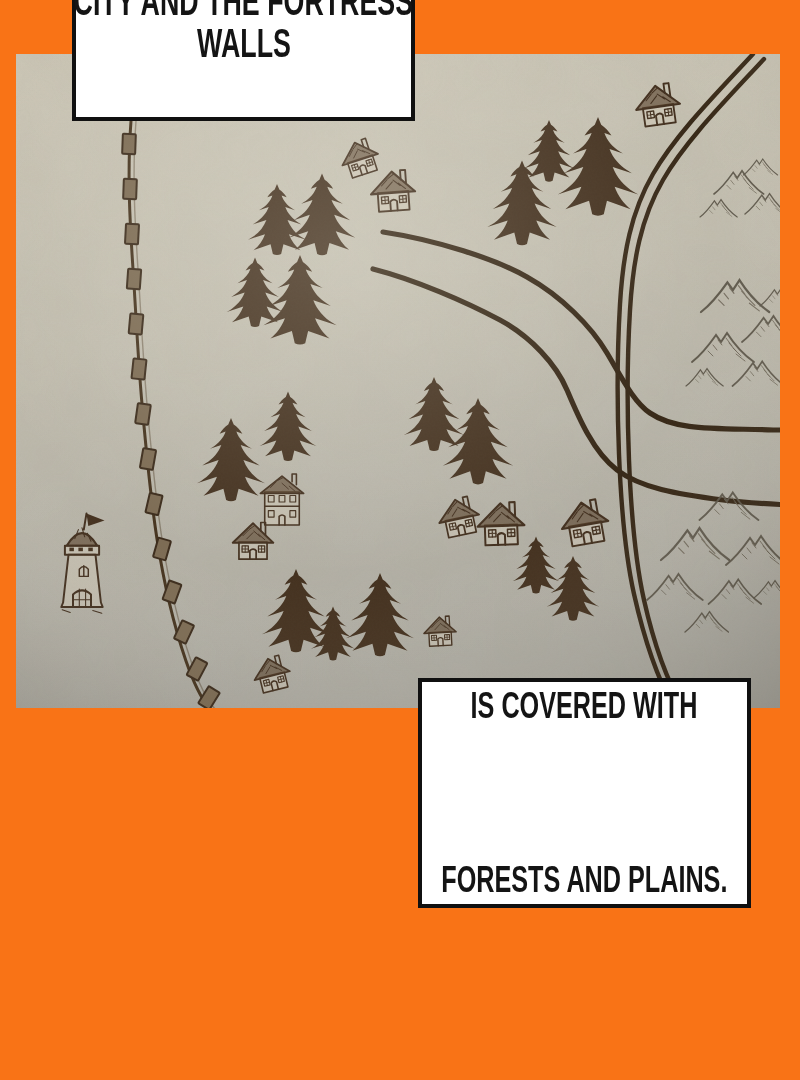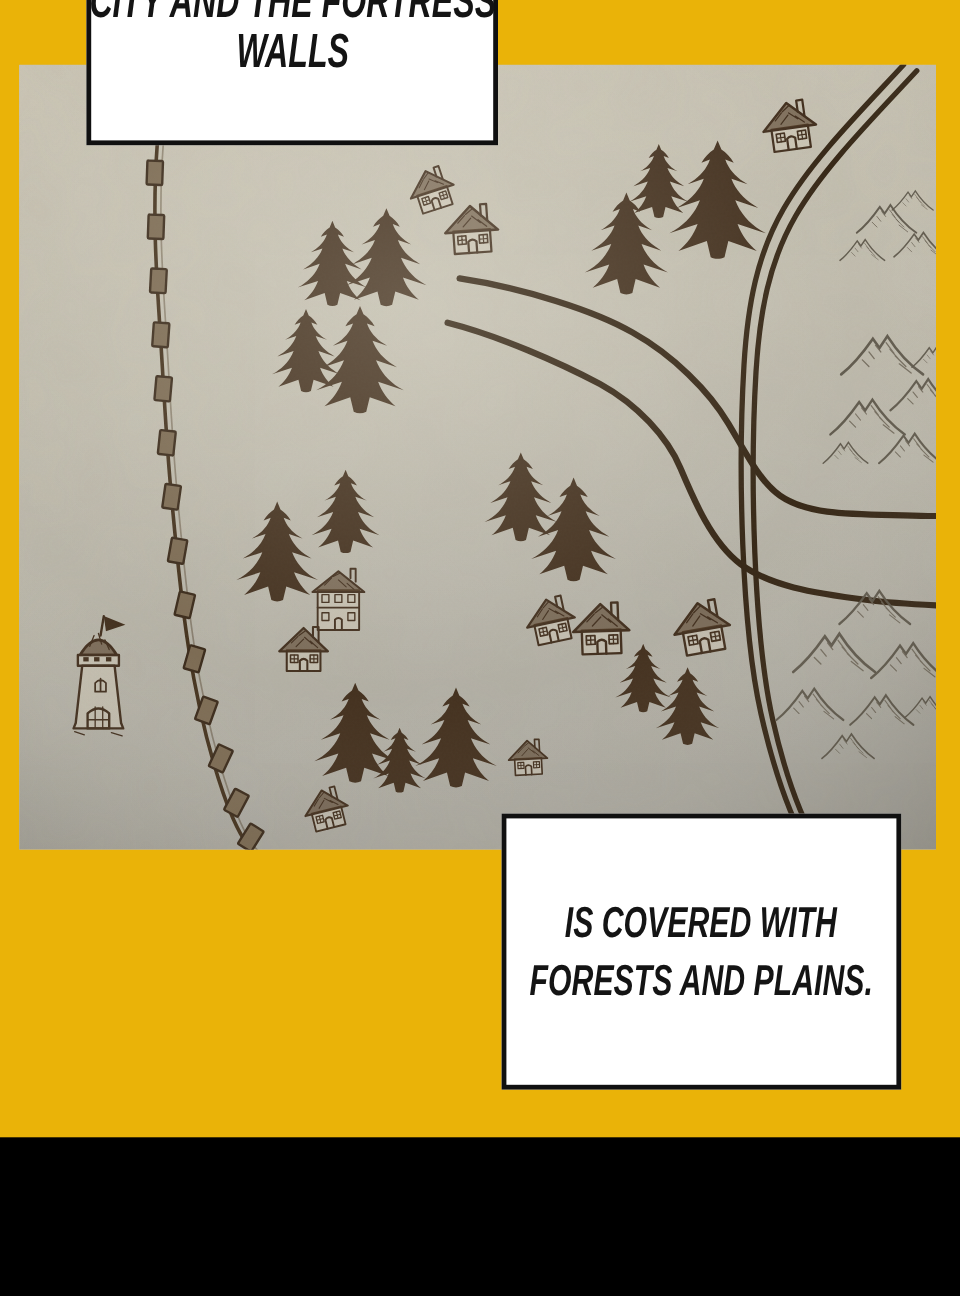--- a/index.html
+++ b/index.html
@@ -1,17 +1,17 @@
 <!DOCTYPE html>
 <html><head>
 <meta charset="utf-8">
 <style>
   html,body{margin:0;padding:0;background:#000;}
-  #stage{position:relative;width:800px;height:948px;background:#eab308;overflow:hidden;
-         font-family:"Liberation Sans", sans-serif;font-style:italic;}
+  #stage{position:relative;width:800px;height:1080px;background:#f97316;overflow:hidden;
+         font-family:"Liberation Sans", sans-serif;}
   
   .map-panel{position:absolute;left:16px;top:54px;width:764px;height:654px;background:#c6c1b2;}
   .map-panel svg{display:block;width:764px;height:654px;}
 
   
   .ink      {stroke:#43301f;fill:none;stroke-linecap:round;stroke-linejoin:round;}
   .s1       {stroke-width:1.2;}
   .s15      {stroke-width:1.6;}
   .s2       {stroke-width:2.2;}
   .fill-ink {fill:#44311f;stroke:none;}
@@ -24,21 +24,21 @@
   .merlon   {fill:#7d6c54;stroke:#3c2c1c;stroke-width:2;}
   .wallline {stroke:#46341f;stroke-width:3;fill:none;stroke-linecap:round;}
   .wallline2{stroke:#46341f;stroke-width:1.4;fill:none;opacity:.4;}
 
   
   .caption{position:absolute;background:#fff;border:4px solid #101010;box-sizing:border-box;
            display:flex;flex-direction:column;align-items:center;color:#141414;z-index:5;}
   .caption .line{font-weight:bold;white-space:nowrap;}
   .cap-top{left:72px;top:-54px;width:343px;height:175px;padding-top:30px;}
   .cap-top .line{font-size:40px;line-height:42px;transform:scaleX(0.67);}
-  .cap-bottom{left:418px;top:678px;width:333px;height:230px;justify-content:center;}
+  .cap-bottom{left:418px;top:678px;width:333px;height:230px;justify-content:space-between;}
   .cap-bottom .line{font-size:36px;line-height:48px;transform:scaleX(0.70);}
 </style>
 </head>
 <body>
 
 <div id="stage">
 
   <div class="map-panel">
     <svg viewBox="0 0 764 654">
       <defs>

